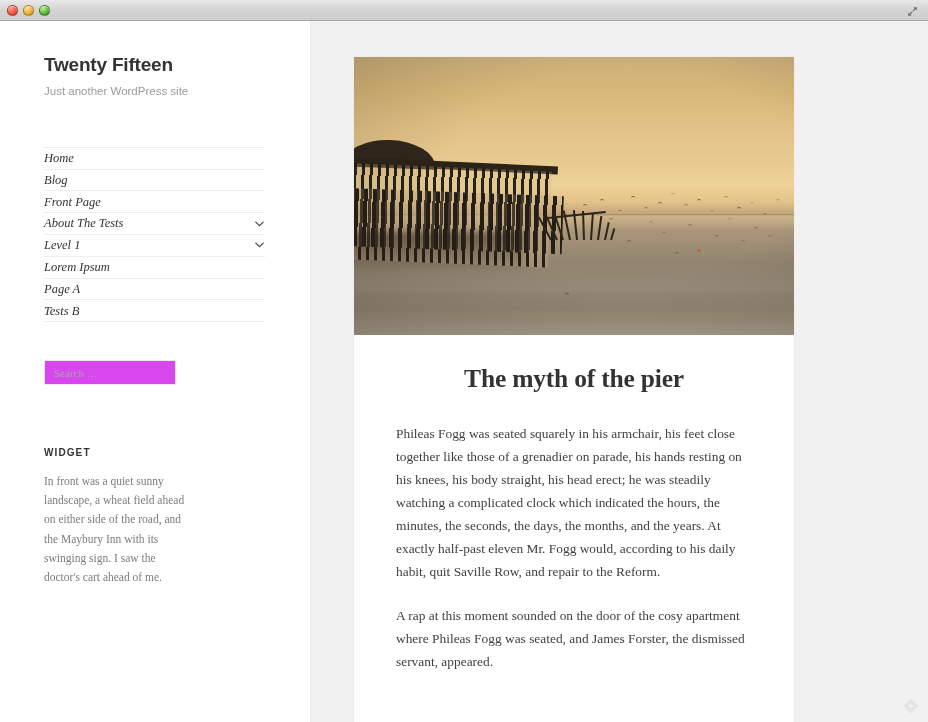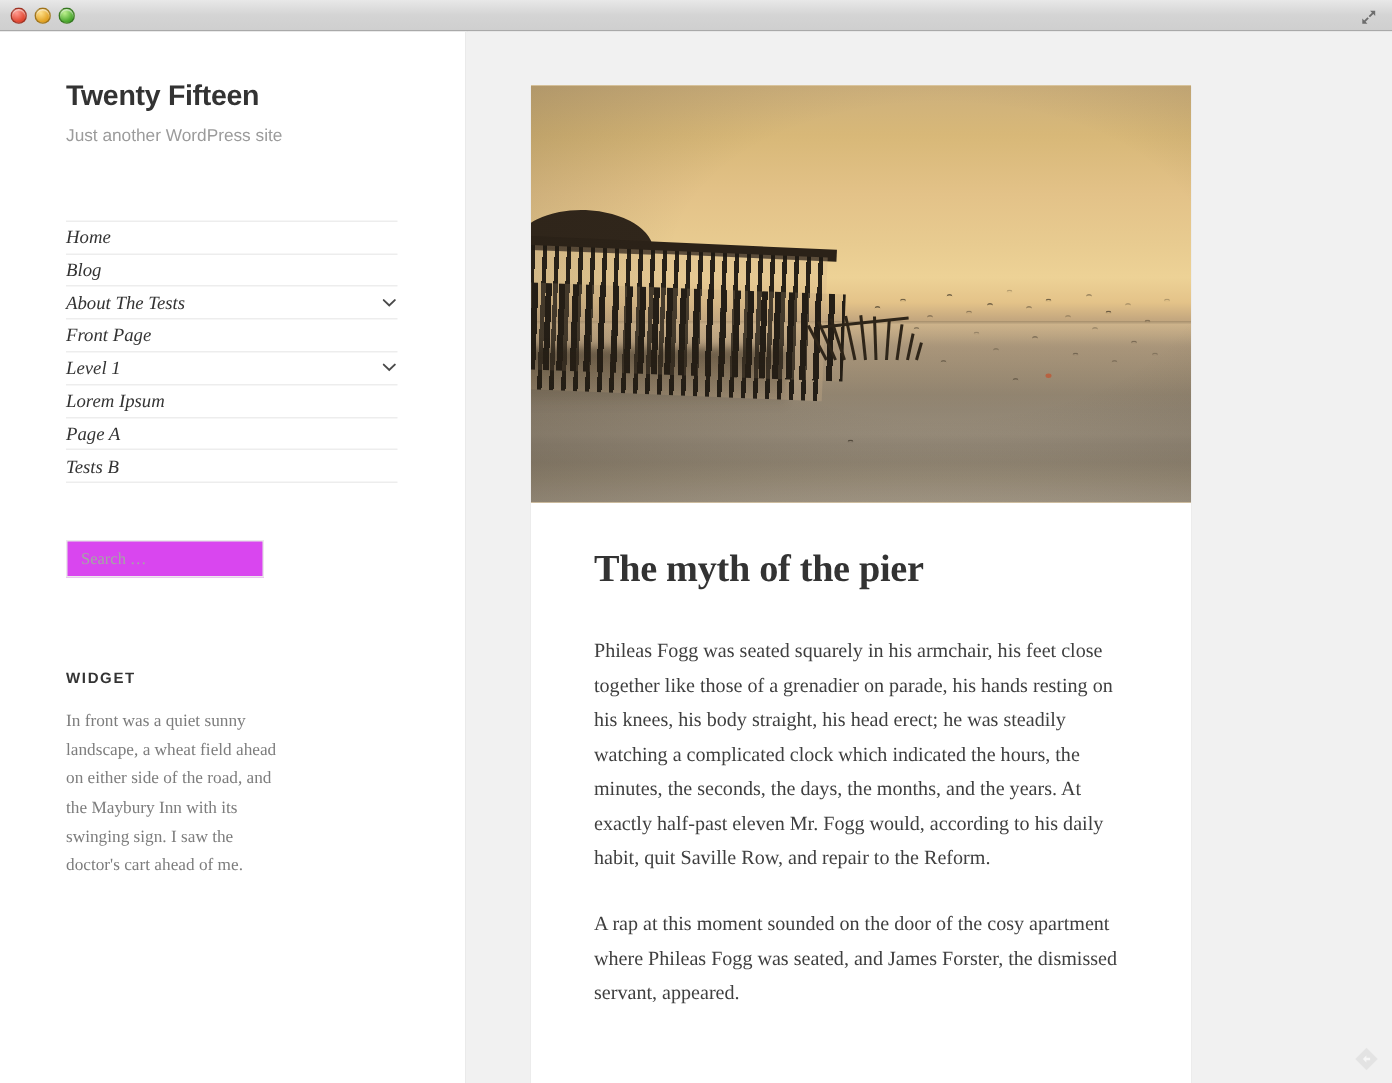--- a/index.html
+++ b/index.html
@@ -261,20 +261,21 @@
     background: radial-gradient(ellipse at 62% 42%, rgba(0,0,0,0) 46%, rgba(40,30,18,0.22) 100%);
   }
 
   #entry-body { padding: 28px 42px 54px 42px; }
   #entry-title {
     font-family: "Liberation Serif", serif;
     font-size: 25.5px; font-weight: bold;
     color: #333333;
     margin: 0 0 27px 0; line-height: 1.25;
     letter-spacing: -0.2px;
+    text-align: center;
   }
   .entry-p {
     font-family: "Liberation Serif", serif;
     font-size: 13.4px; line-height: 1.72;
     color: #3f3f3f;
     margin: 0 0 21px 0;
   }
   .entry-p:last-child { margin-bottom: 10px; }
 
   #resize-grip {
@@ -314,30 +315,30 @@
 
         <div class="nav-item">
           <a class="nav-link" href="#">Home</a>
         </div>
 
         <div class="nav-item">
           <a class="nav-link" href="#">Blog</a>
         </div>
 
         <div class="nav-item">
+          <a class="nav-link" href="#">Front Page</a>
+        </div>
+
+        <div class="nav-item">
           <a class="nav-link" href="#">About The Tests</a>
           <span class="nav-toggle">
             <svg width="9" height="6" viewBox="0 0 9 6">
               <path d="M0.8 1.1 L4.5 4.6 L8.2 1.1" stroke="#4a4a4a" stroke-width="1.3" fill="none" stroke-linecap="round"></path>
             </svg>
           </span>
-        </div>
-
-        <div class="nav-item">
-          <a class="nav-link" href="#">Front Page</a>
         </div>
 
         <div class="nav-item">
           <a class="nav-link" href="#">Level 1</a>
           <span class="nav-toggle">
             <svg width="9" height="6" viewBox="0 0 9 6">
               <path d="M0.8 1.1 L4.5 4.6 L8.2 1.1" stroke="#4a4a4a" stroke-width="1.3" fill="none" stroke-linecap="round"></path>
             </svg>
           </span>
         </div>

